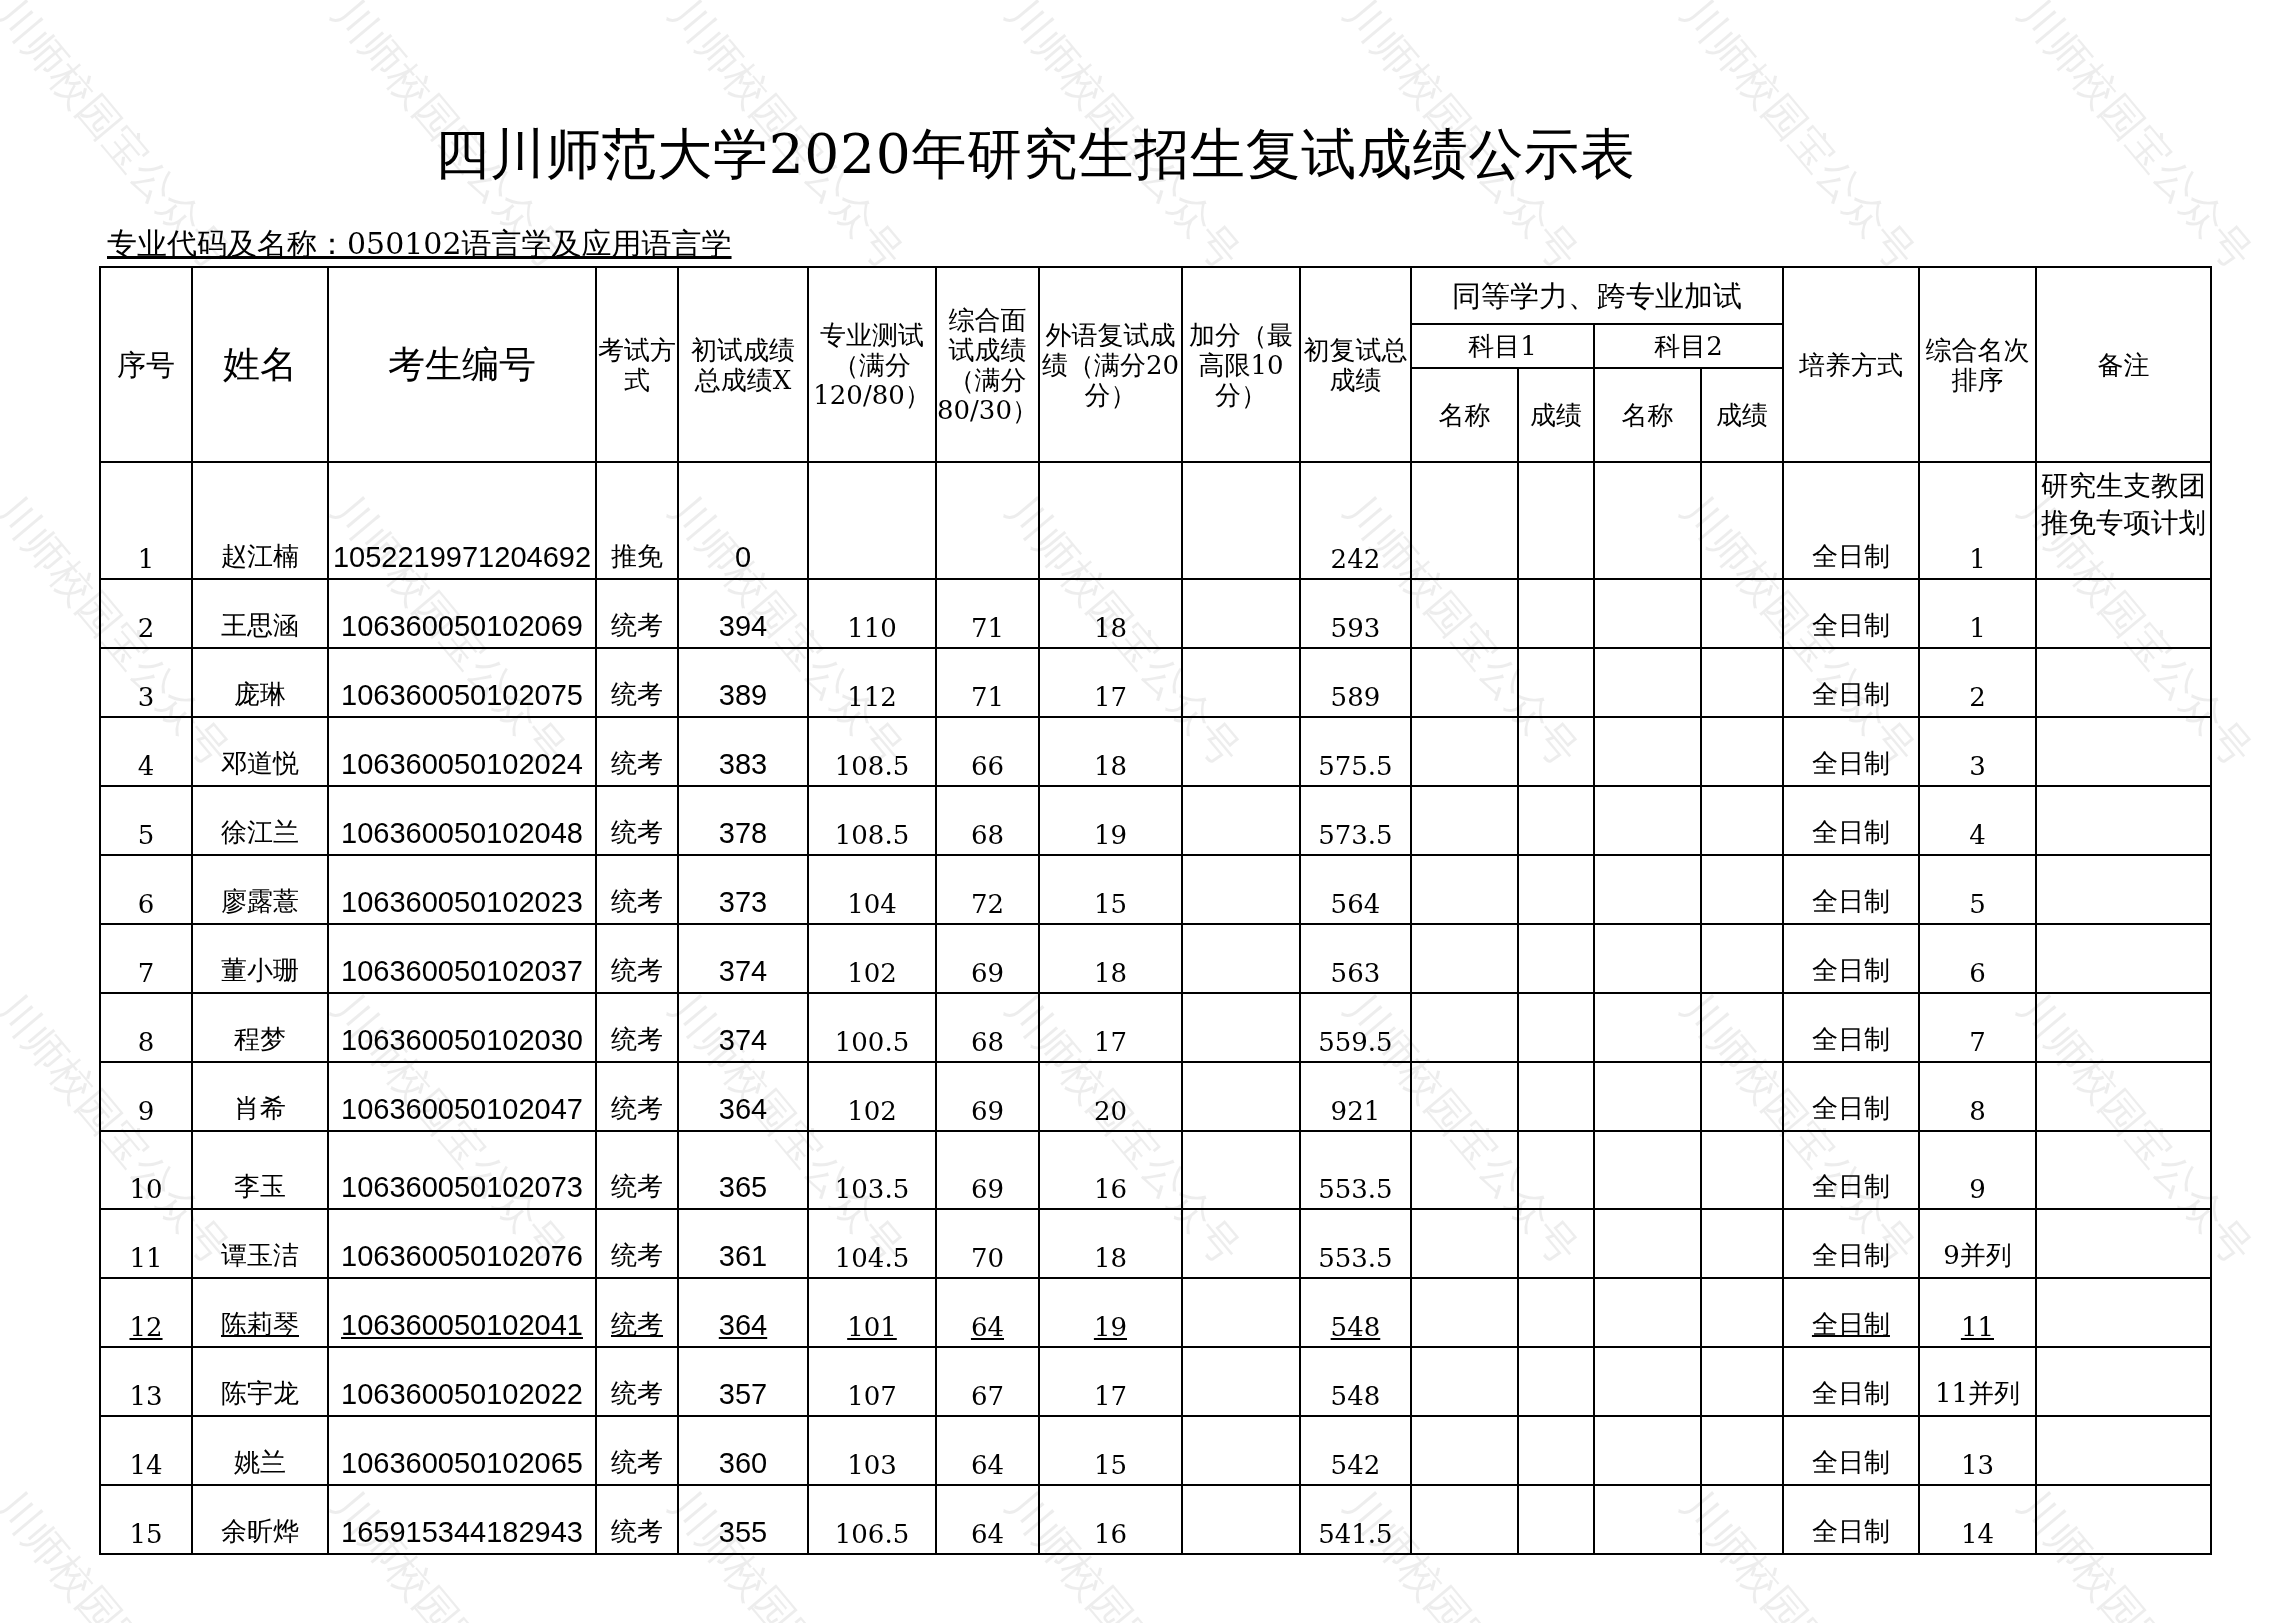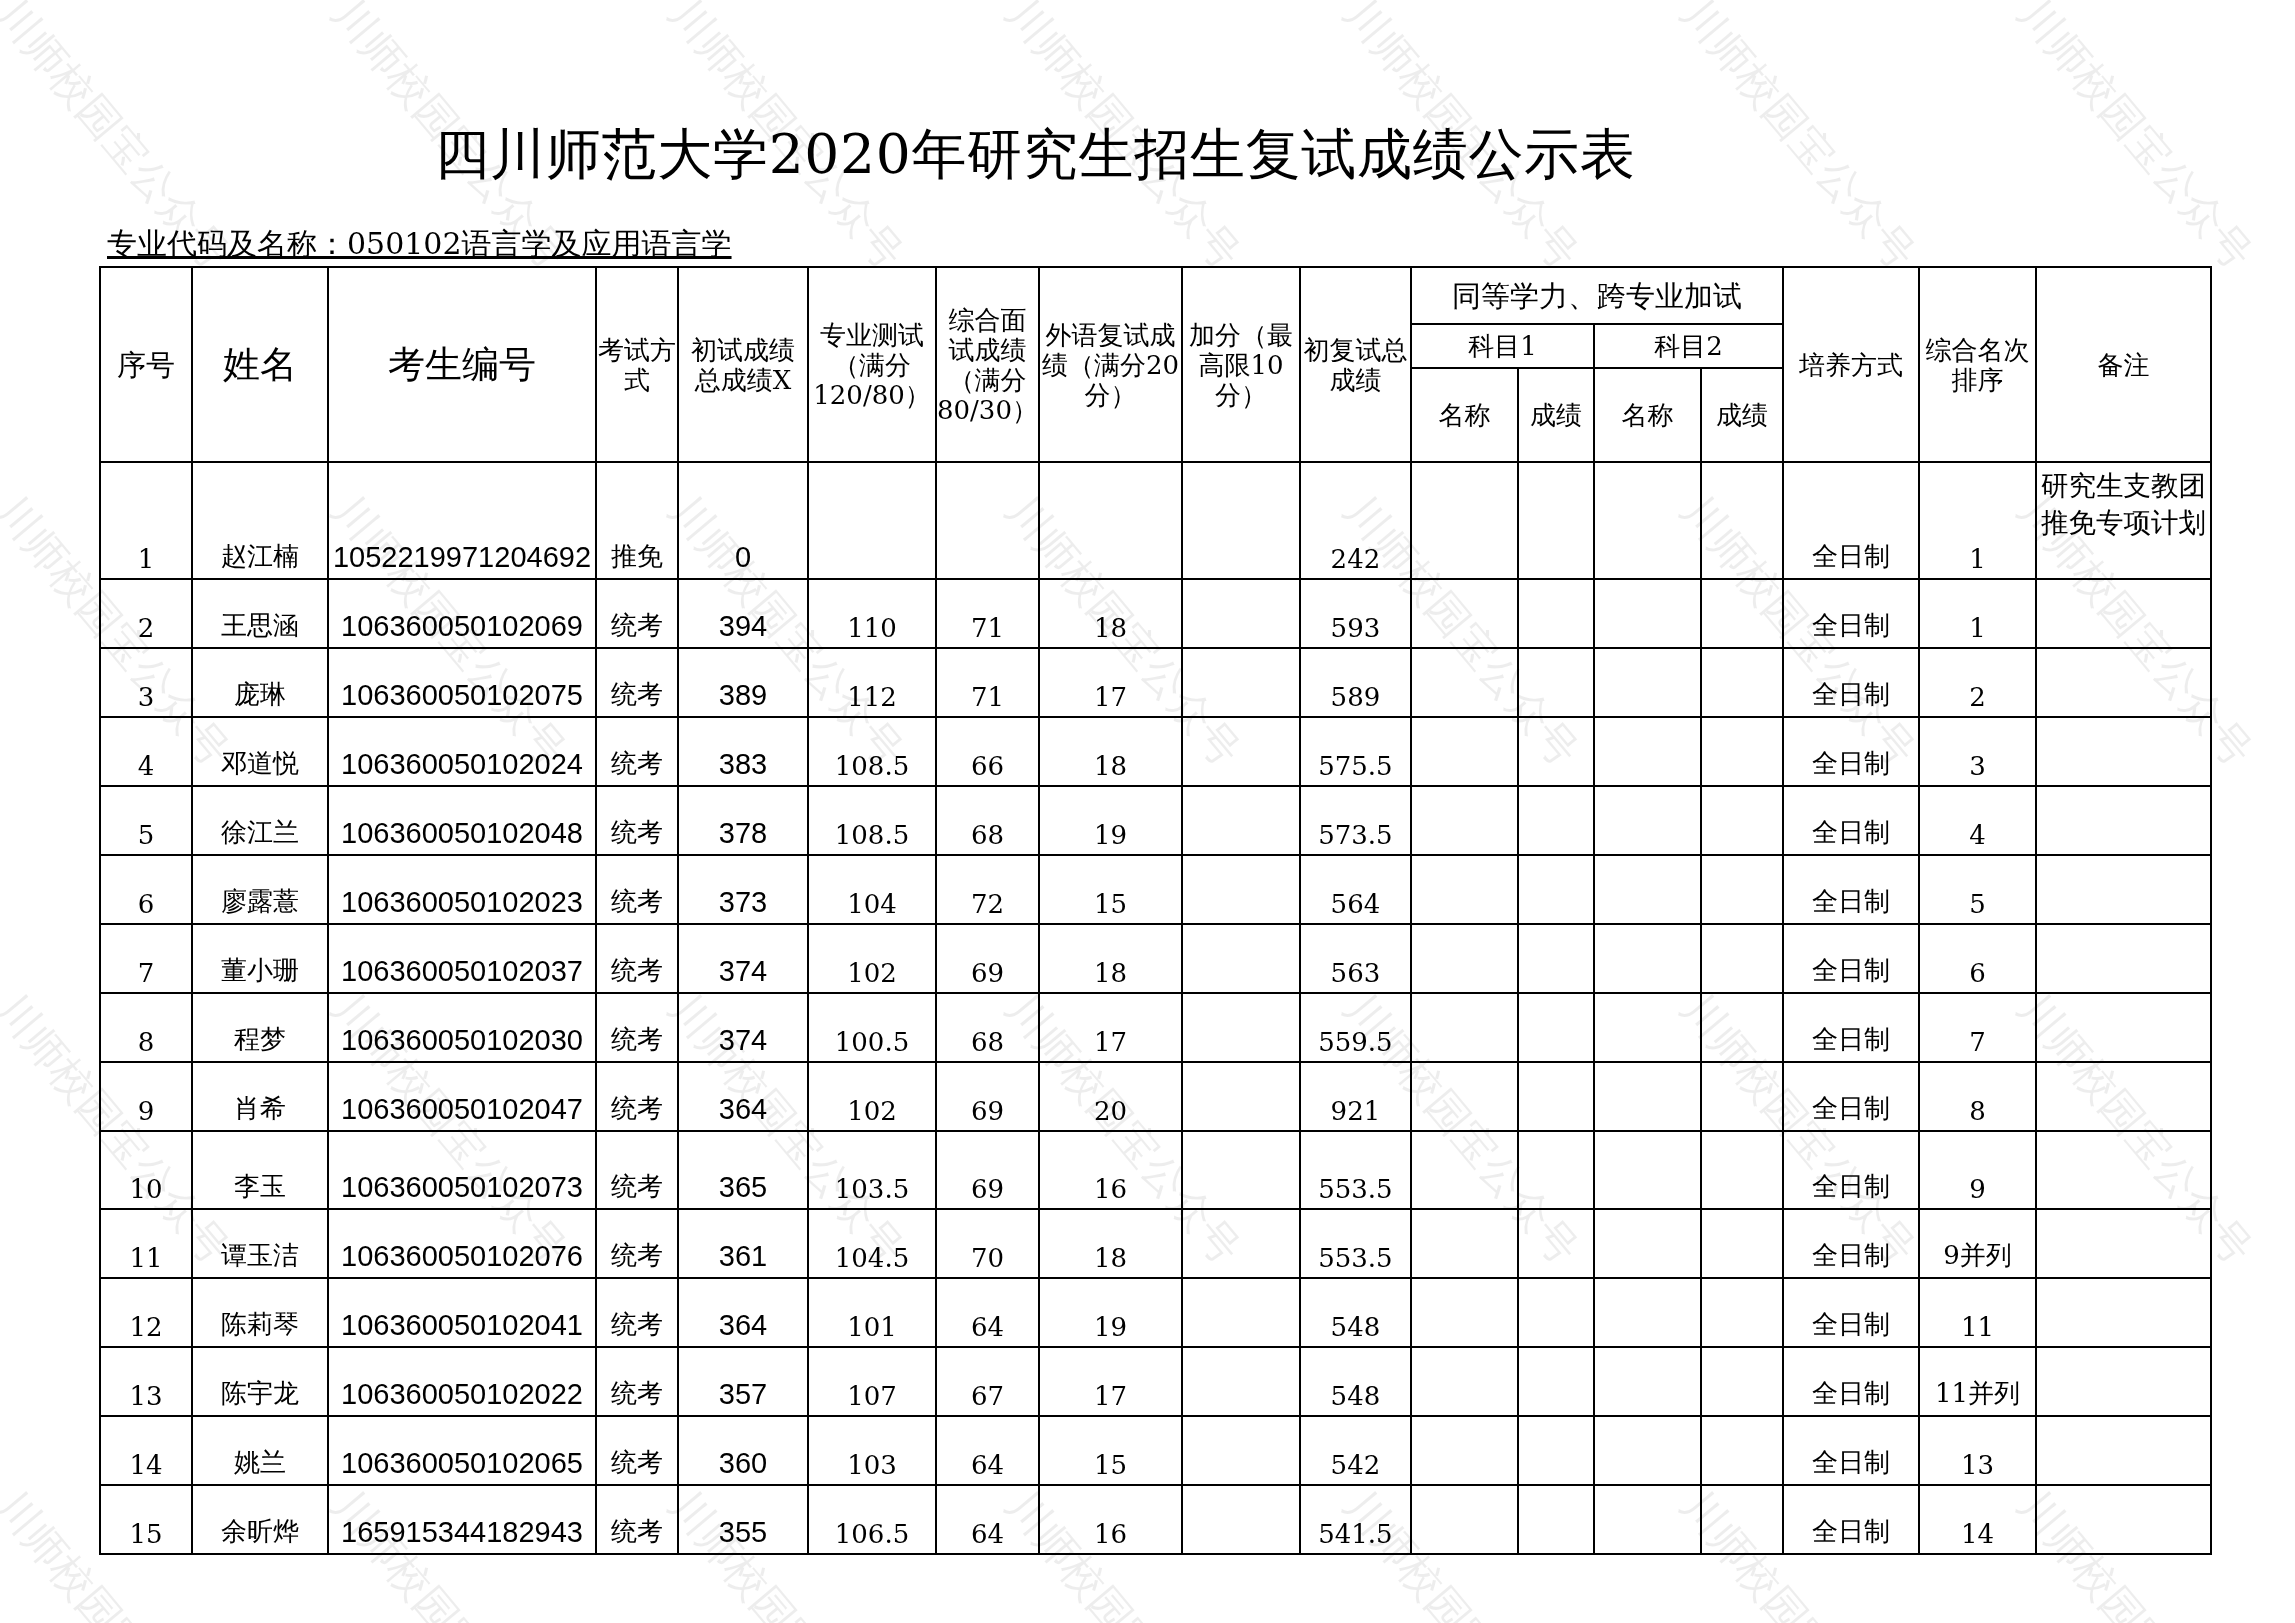--- a/index.html
+++ b/index.html
@@ -310,21 +310,21 @@
         <td></td>
         <td>553.5</td>
         <td></td>
         <td></td>
         <td></td>
         <td></td>
         <td>全日制</td>
         <td>9并列</td>
         <td></td>
       </tr>
-      <tr style="height: 69px;">
+      <tr style="height: 69px; text-decoration: underline;">
         <td>12</td>
         <td>陈莉琴</td>
         <td class="sans">106360050102041</td>
         <td>统考</td>
         <td class="sans">364</td>
         <td>101</td>
         <td>64</td>
         <td>19</td>
         <td></td>
         <td>548</td>

